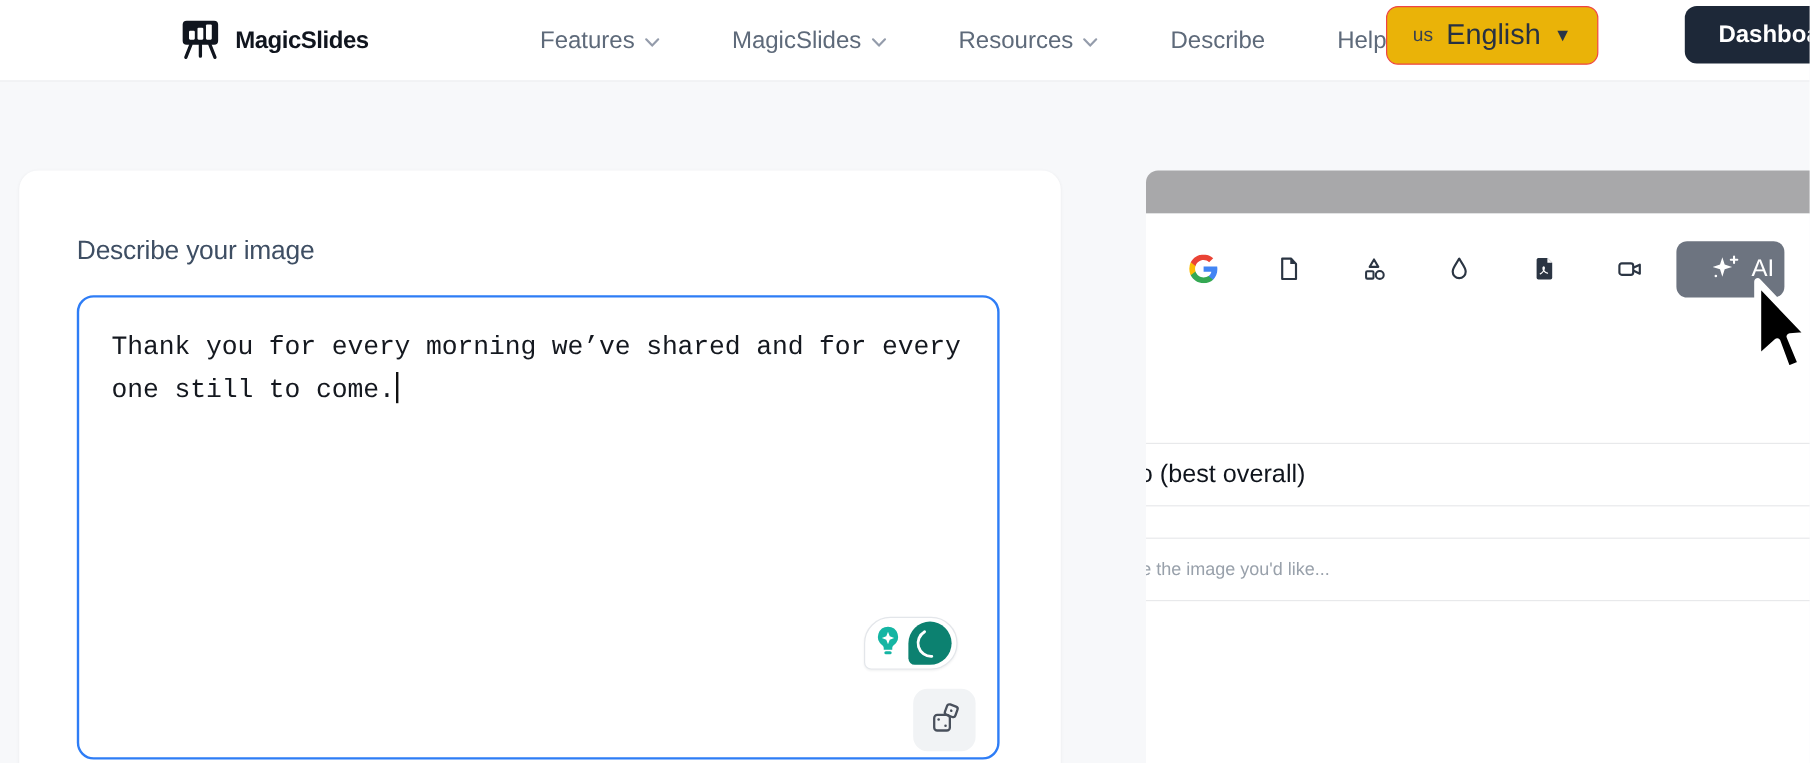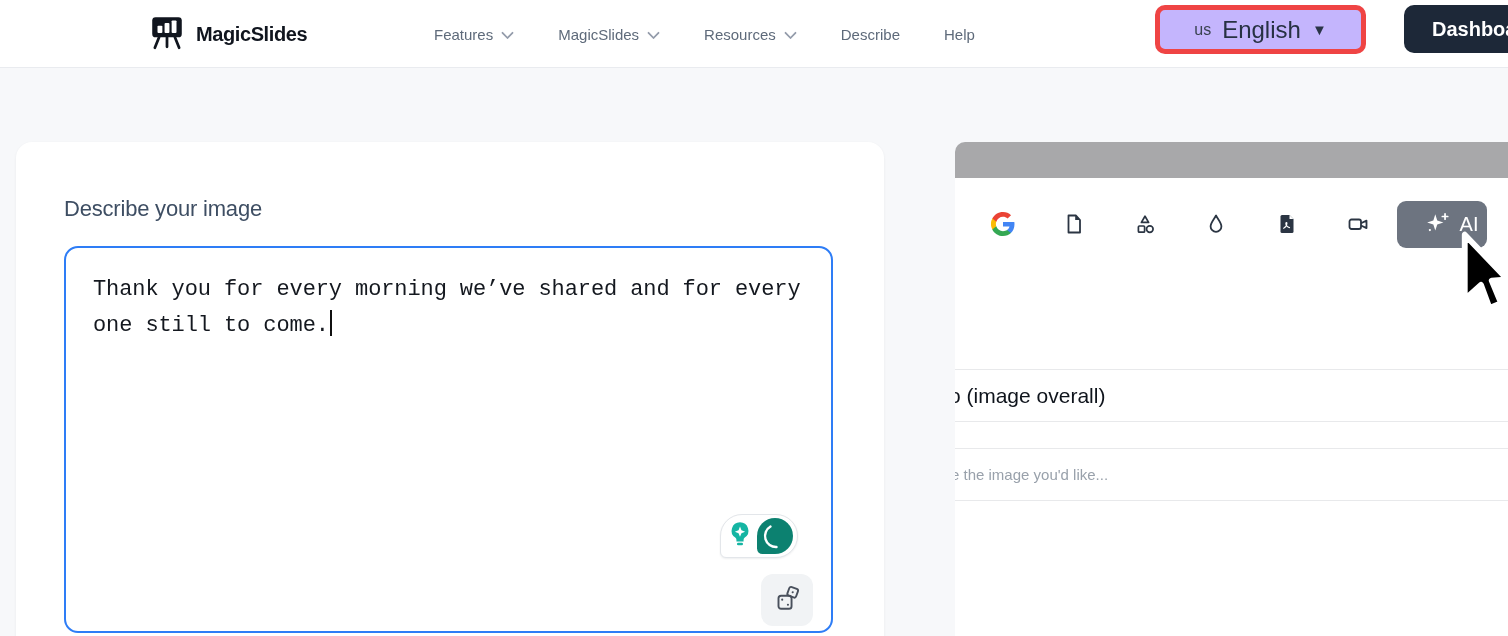--- a/index.html
+++ b/index.html
@@ -21,25 +21,25 @@
     position: absolute; left: 148px; top: 0; height: 68px;
     display: flex; align-items: center; gap: 10px;
   }
   .brand-text { font-size: 20px; font-weight: 800; color: #10151e; letter-spacing: -0.4px; }
   .nav {
     position: absolute; left: 434px; top: 0; height: 68px;
     display: flex; align-items: center; gap: 44px;
   }
   .nav-item {
     display: flex; align-items: center; gap: 8px;
-    font-size: 15px; color: #5e6a7a; cursor: pointer; white-space: nowrap;
+    font-size: 20px; color: #5e6a7a; cursor: pointer; white-space: nowrap; margin-left: 16px;
   }
   .lang {
-    position: absolute; left: 1155px; top: 5px; height: 49px; width: 211px;
-    border: 5px solid #ef4444; border-radius: 10px; background: #c4b5fd;
+    position: absolute; left: 1155px; top: 5px; height: 49px; width: 177px;
+    border: 1px solid #ef4444; border-radius: 10px; background: #eab308;
     display: flex; align-items: center; justify-content: center; gap: 11px;
   }
   .lang-code { font-size: 16px; color: #39424f; }
   .lang-label { font-size: 24px; color: #273143; font-weight: 500; }
   .lang-caret { font-size: 15px; color: #2a3447; line-height: 1; }
   .dash-btn {
     position: absolute; left: 1404px; top: 5px; height: 48px; min-width: 190px;
     background: #1d2838; border: none; border-radius: 10px;
     color: #ffffff; font-size: 20px; font-weight: 700;
     font-family: "Liberation Sans", sans-serif;
@@ -279,21 +279,21 @@
             <path d="M9.5 4 L11.3 9.7 L17 11.5 L11.3 13.3 L9.5 19 L7.7 13.3 L2 11.5 L7.7 9.7 Z" fill="#ffffff"></path>
             <path d="M18.5 3.5 V8.5 M16 6 H21" stroke="#ffffff" stroke-width="1.6" stroke-linecap="round"></path>
             <circle cx="4.5" cy="18.5" r="1" fill="#ffffff"></circle>
           </svg>
         </span>
         <span class="ai-label">AI</span>
       </button>
     </div>
 
     <div class="option-row">
-      <span class="option-text">o (image overall)</span>
+      <span class="option-text">o (best overall)</span>
     </div>
 
     <div class="prompt-row">
       <span class="prompt-placeholder">e the image you'd like...</span>
     </div>
   </div>
 </div>
 
 <div class="cursor">
   <svg width="54" height="92" viewBox="0 0 24 40">

